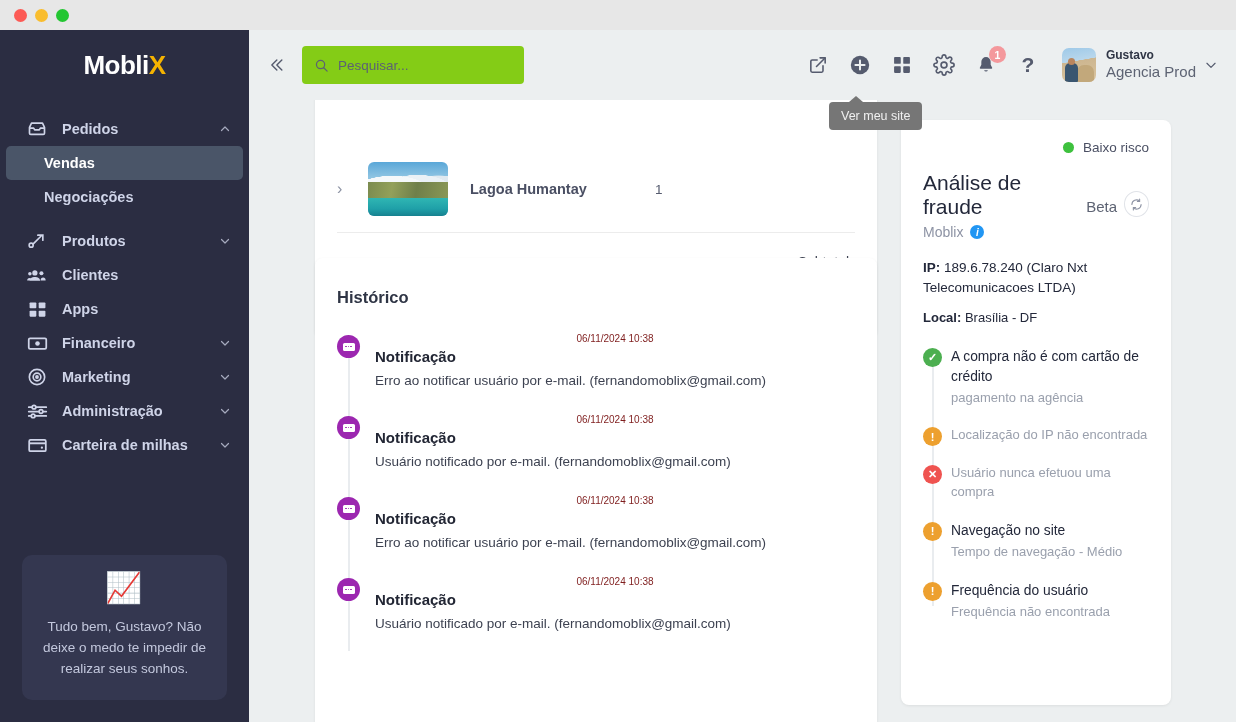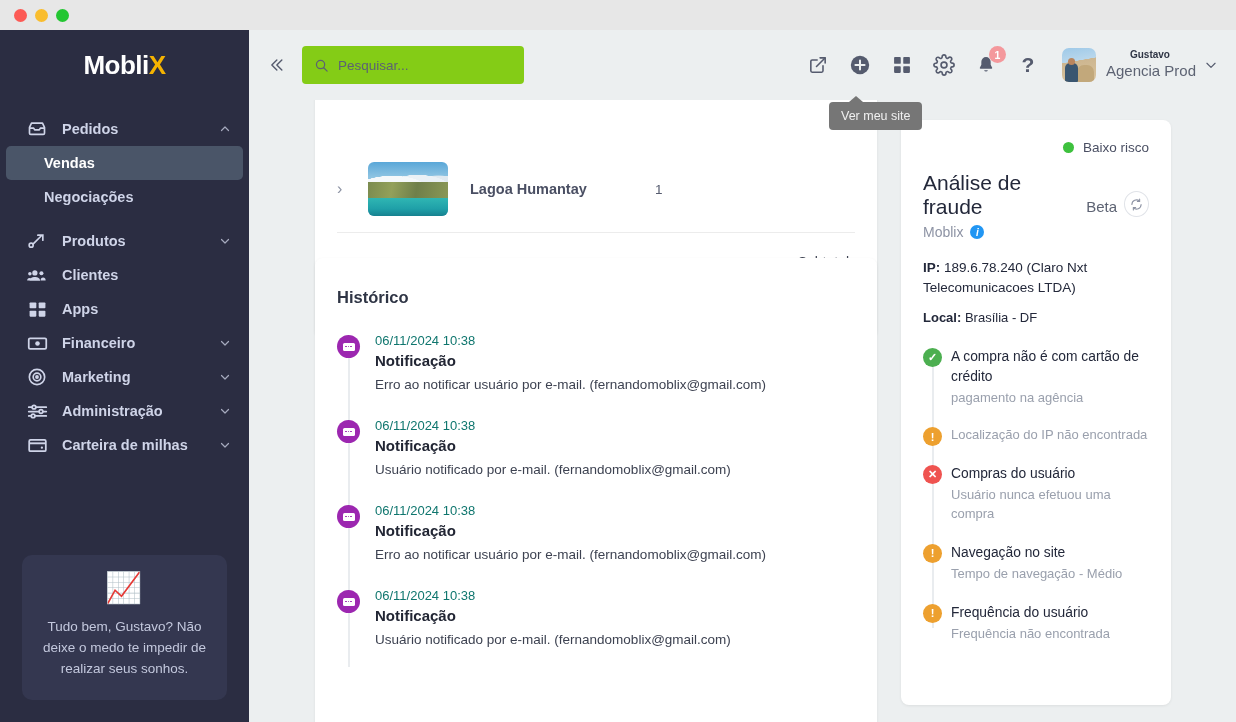--- a/index.html
+++ b/index.html
@@ -124,21 +124,21 @@
   }
   .avatar .person {
     position: absolute; left: 3px; bottom: 0; width: 13px; height: 19px;
     background: #3a5670; border-radius: 5px 5px 1px 1px;
   }
   .avatar .head {
     position: absolute; left: 6px; bottom: 17px; width: 7px; height: 7px;
     background: #b9855e; border-radius: 50%;
   }
   .user-meta { line-height: 1.25; }
-  .user-name { font-size: 10px; font-weight: bold; color: #2f3545; margin-left: 24px; }
+  .user-name { font-size: 12px; font-weight: bold; color: #2f3545; }
   .user-org { font-size: 15px; color: #5d6373; }
   .user-chev { color: #555b6e; margin-left: -2px; }
 
   
   .tooltip {
     position: absolute; left: 829px; top: 102px;
     background: #767676; color: #f0f0f0;
     border-radius: 4px; padding: 7px 12px;
     font-size: 12.5px; white-space: nowrap; z-index: 40;
   }
@@ -222,21 +222,21 @@
   .tl-dot::after {
     content: ""; position: absolute; bottom: 2px; left: 6px;
     border-left: 4px solid transparent; border-right: 4px solid transparent;
     border-top: 5px solid #9c27b0;
   }
   .tl-bubble {
     width: 12px; height: 8px; background: #ffffff; border-radius: 1.5px;
     display: flex; align-items: center; justify-content: center; gap: 1px;
   }
   .tl-bubble i { width: 1.6px; height: 1.6px; background: #9c27b0; border-radius: 50%; display: block; }
-  .tl-date { font-size: 13px; color: #0f766e; margin-bottom: 4px; }
+  .tl-date { font-size: 10px; color: #7f1d1d; margin-bottom: 4px; text-align: center; }
   .tl-head { font-size: 15px; font-weight: bold; color: #222634; margin-bottom: 8px; }
   .tl-desc { font-size: 13.5px; color: #3d4251; }
 
   
   .fraud-card {
     position: absolute; left: 652px; top: 20px; width: 270px; height: 585px;
     padding: 20px 22px 0 22px; overflow: hidden;
   }
   .risk-row { display: flex; align-items: center; justify-content: flex-end; gap: 9px; }
   .risk-dot { width: 11px; height: 11px; border-radius: 50%; background: #3ec13e; }
@@ -635,21 +635,20 @@
           <div class="chk-sub">pagamento na agência</div>
         </div>
 
         <div class="chk-item">
           <span class="chk-icon warn">!</span>
           <div class="chk-sub">Localização do IP não encontrada</div>
         </div>
 
         <div class="chk-item">
           <span class="chk-icon bad">✕</span>
-          <div class="chk-title">Compras do usuário</div>
           <div class="chk-sub">Usuário nunca efetuou uma compra</div>
         </div>
 
         <div class="chk-item">
           <span class="chk-icon warn">!</span>
           <div class="chk-title">Navegação no site</div>
           <div class="chk-sub">Tempo de navegação - Médio</div>
         </div>
 
         <div class="chk-item">

